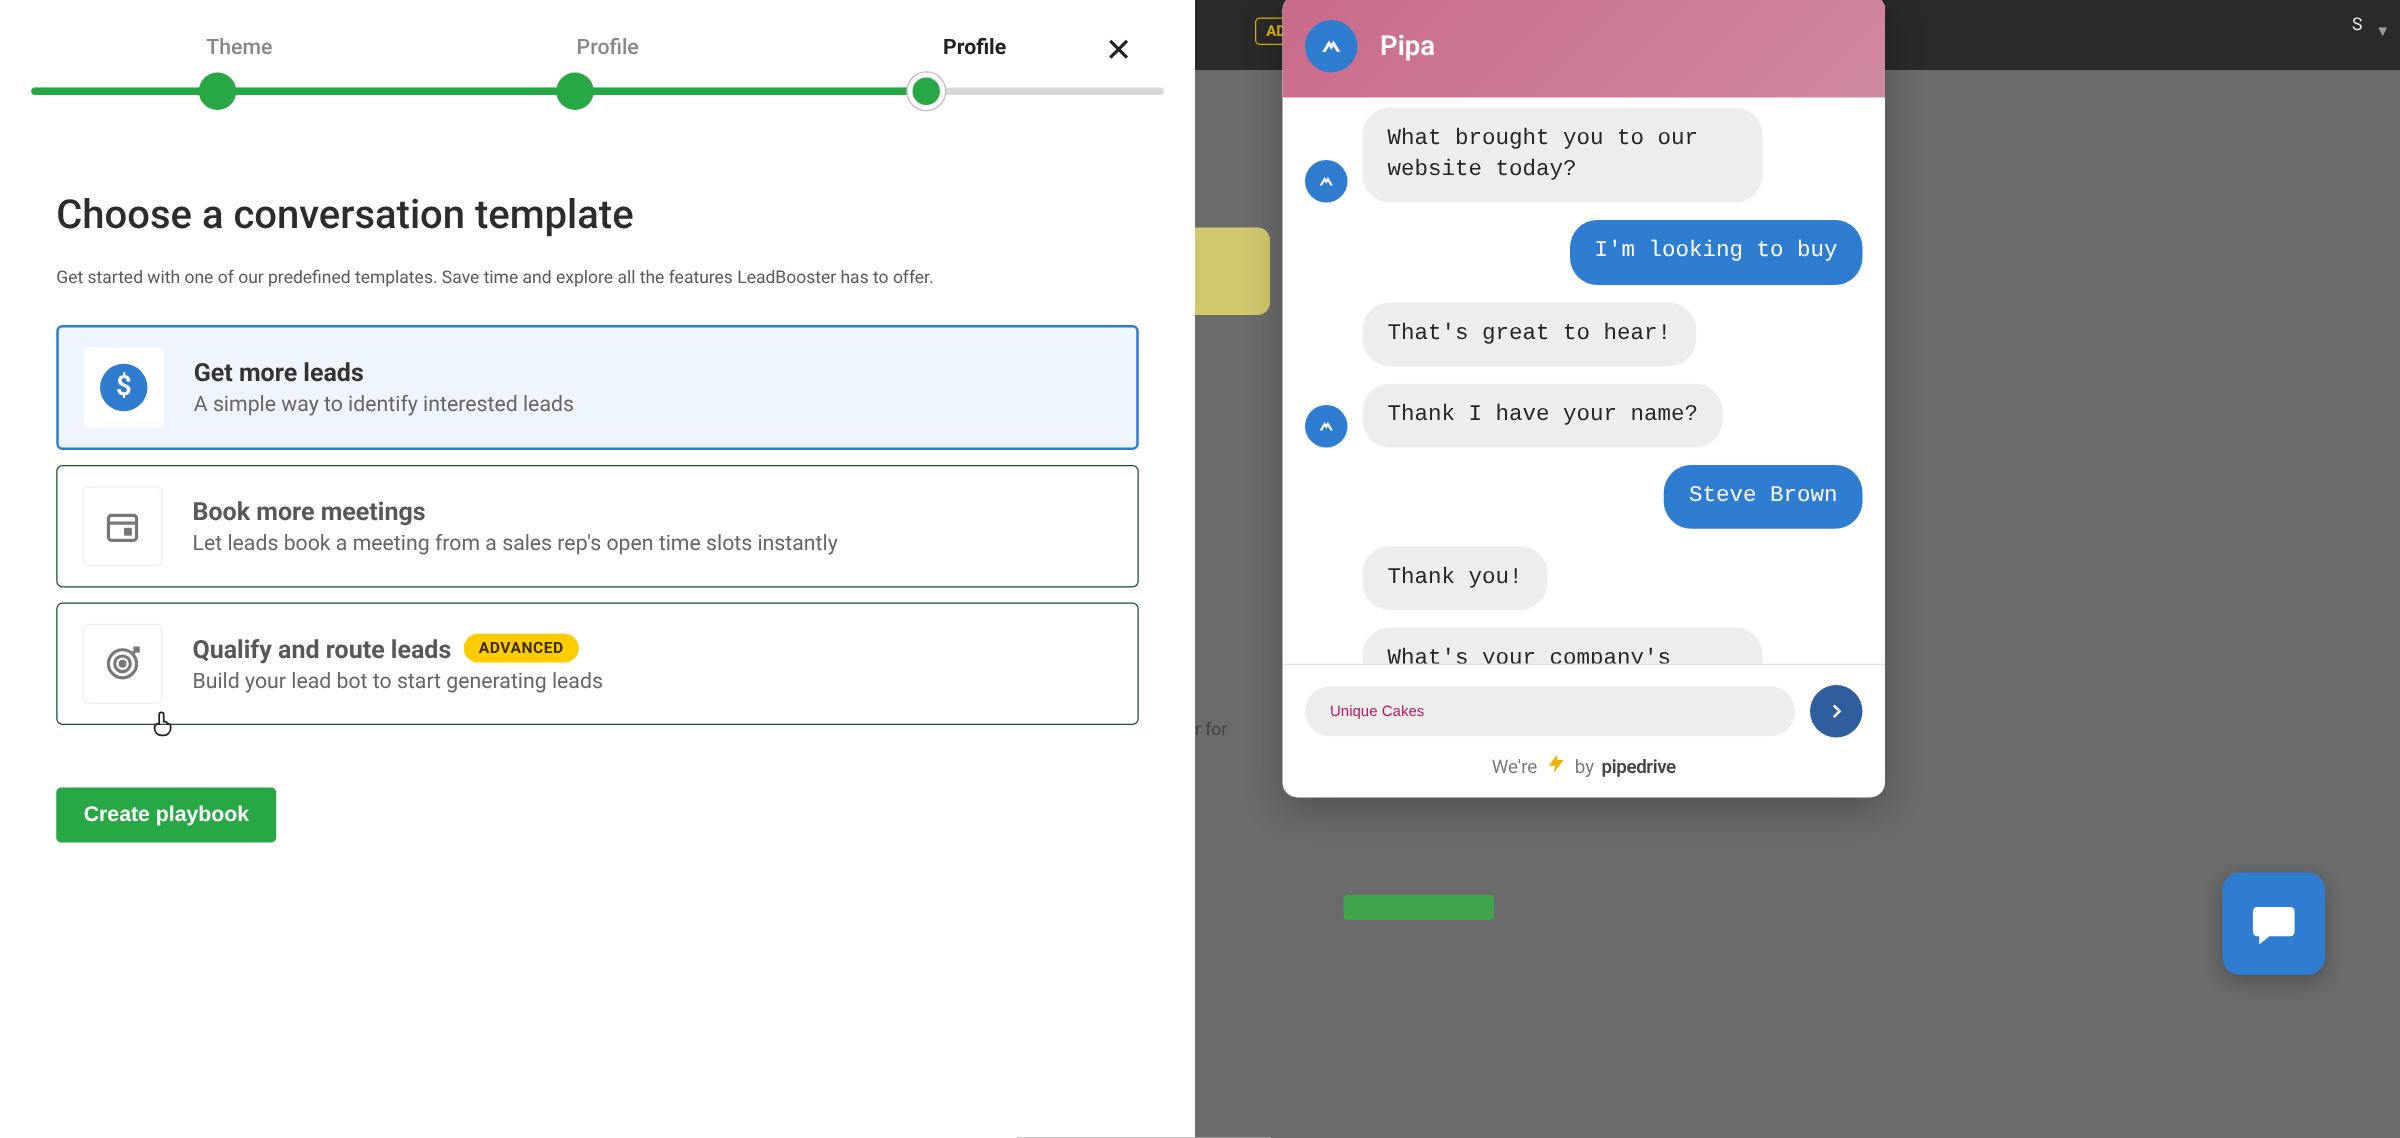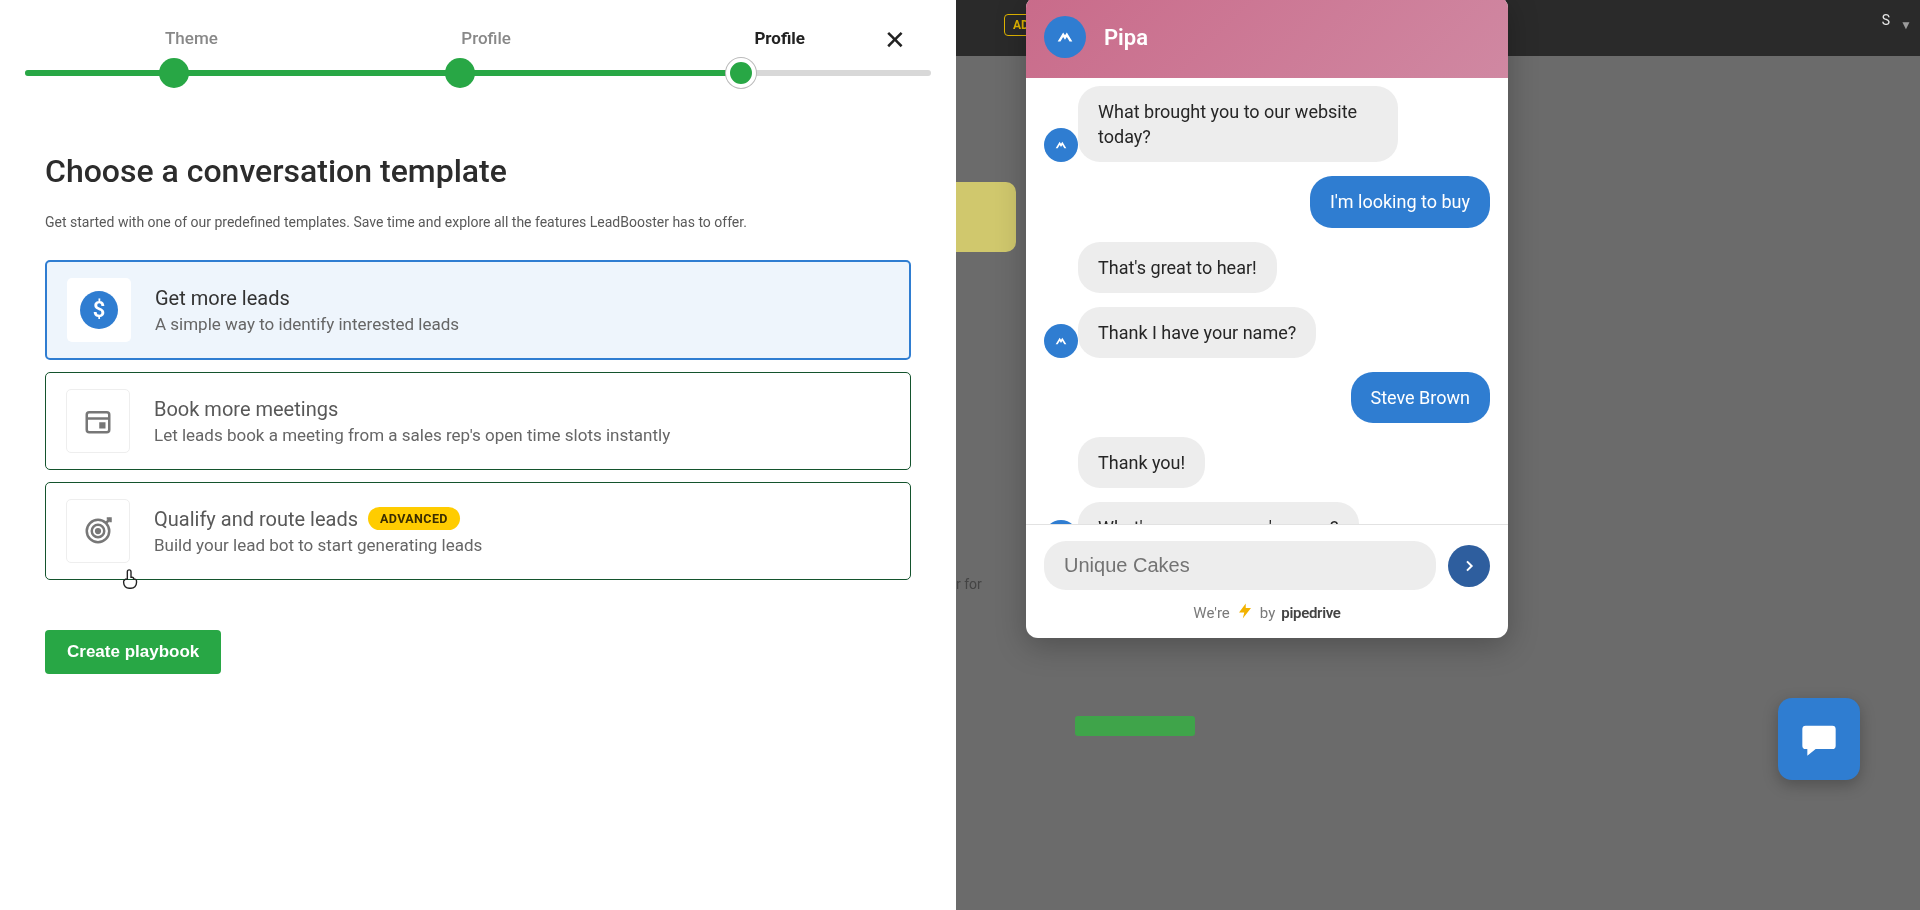--- a/index.html
+++ b/index.html
@@ -215,21 +215,21 @@
   color: #fff;
   font-weight: 600;
   font-size: 22px;
   display: flex;
   align-items: center;
   justify-content: center;
 }
 .icon-calendar, .icon-target { color: #777; }
 .tpl-text { display: flex; flex-direction: column; }
 .tpl-title-row { display: flex; align-items: center; gap: 10px; }
-.tpl-title { font-size: 20px; font-weight: 400; color: #333; }
+.tpl-title { font-size: 20px; font-weight: 700; color: #333; }
 .template-card:not(.selected) .tpl-title { color: #585858; }
 .tpl-desc { font-size: 17px; color: #666; margin-top: 4px; }
 .adv-badge {
   background: #ffcc00;
   color: #3a2d00;
   font-size: 12.5px;
   font-weight: 700;
   padding: 4px 12px;
   border-radius: 999px;
   letter-spacing: 0.4px;
@@ -283,21 +283,21 @@
   align-items: center;
   justify-content: center;
   color: #fff;
 }
 .chat-header-name { color: #fff; font-size: 22px; font-weight: 600; }
 .chat-body {
   flex: 1;
   padding: 8px 18px 0 18px;
   overflow: hidden;
 }
-.msg-row { display: flex; align-items: flex-end; margin-bottom: 14px; }
+.msg-row { display: flex; align-items: flex-end; gap: 12px; margin-bottom: 14px; font-family: Liberation Mono, monospace; }
 .msg-row.user { justify-content: flex-end; }
 .msg-avatar {
   width: 34px; height: 34px; border-radius: 50%;
   background: #2f7dd1; display: flex; align-items: center; justify-content: center;
   color: #fff; flex-shrink: 0;
 }
 .msg-avatar.blank { background: transparent; }
 .bubble {
   padding: 13px 20px;
   border-radius: 22px;
@@ -313,22 +313,22 @@
   display: flex;
   align-items: center;
   gap: 12px;
 }
 .chat-input {
   flex: 1;
   background: #ededed;
   border: none;
   border-radius: 22px;
   padding: 13px 20px;
-  font-size: 20px;
-  color: #737373;
+  font-size: 12px;
+  color: #be185d;
   outline: none;
 }
 .chat-send {
   width: 42px; height: 42px; border-radius: 50%;
   background: #2e5e9e; border: none; cursor: pointer;
   display: flex; align-items: center; justify-content: center;
   color: #fff;
 }
 .chat-footer {
   text-align: center;

